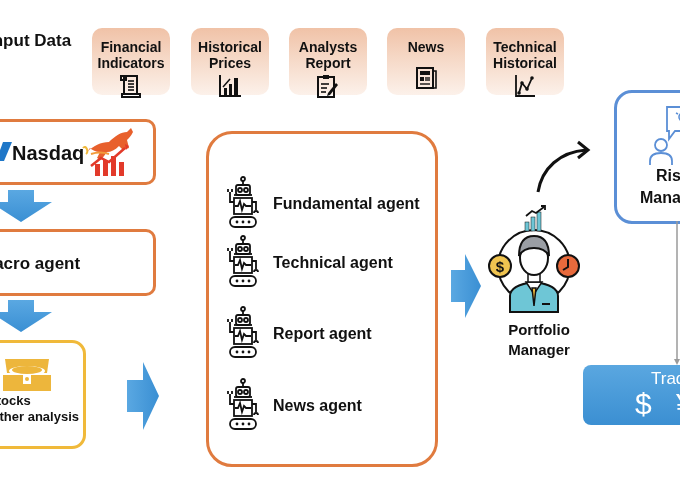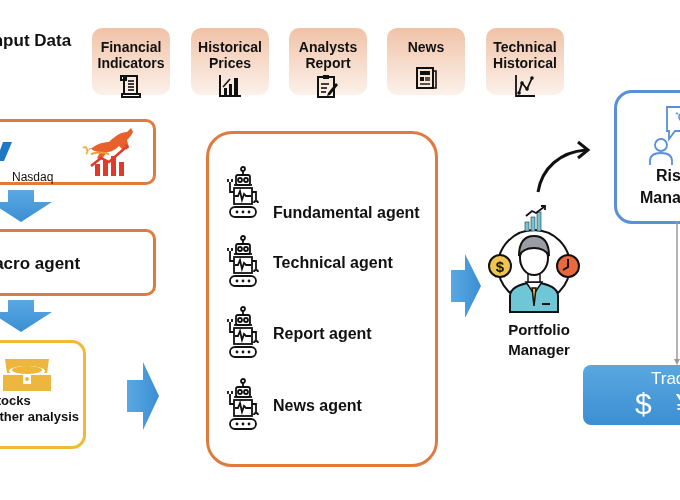--- a/index.html
+++ b/index.html
@@ -86,21 +86,21 @@
     <circle cx="10" cy="10" r="1.8" fill="#111"></circle>
     <circle cx="15" cy="16" r="1.8" fill="#111"></circle>
     <circle cx="20" cy="5" r="1.8" fill="#111"></circle>
   </svg>
 </div>
 
 <div class="abs obox" style="left:-20px; top:119px; width:170px; height:60px;">
   <svg class="abs" style="left:12px; top:18px;" width="18" height="22" viewBox="0 0 18 22">
     <path d="M8 2h9L9 21H1z" fill="#1f77c8"></path>
   </svg>
-  <span class="abs" style="left:29px; top:20px; font-size:12px; font-weight:normal;margin-top:28px;">Nasdaq</span>
+  <span class="abs" style="left:29px; top:20px; font-size:20px; font-weight:bold;">Nasdaq</span>
   <svg class="abs" style="left:98px; top:4px;" width="56" height="52" viewBox="0 0 56 52">
     <path d="M2 22c3-4 6 4 3 6" fill="none" stroke="#f0b93a" stroke-width="2"></path>
     <path d="M6 26c6-6 14-10 22-10 6-6 12-10 18-10l4-4 2 4c-2 4-4 6-6 8l2 8-6 2-4-4c-4 4-8 6-12 6l-6 8-4-2 3-6c-4 0-8-2-10-4z" fill="#e8602c"></path>
     <path d="M10 28c6-2 12-2 18 0" fill="none" stroke="#f29b3b" stroke-width="2"></path>
     <rect x="14" y="38" width="5" height="12" fill="#e23a2a"></rect>
     <rect x="22" y="34" width="5" height="16" fill="#e23a2a"></rect>
     <rect x="30" y="30" width="5" height="20" fill="#e23a2a"></rect>
     <rect x="38" y="36" width="5" height="14" fill="#e23a2a"></rect>
     <polyline points="10,40 20,32 28,36 44,22" fill="none" stroke="#e23a2a" stroke-width="2.5"></polyline>
     <path d="M44 18l4 2-3 4z" fill="#e23a2a"></path>
@@ -142,21 +142,21 @@
   <defs>
       <linearGradient id="gr" x1="0" y1="0" x2="1" y2="0">
         <stop offset="0" stop-color="#5aa8e2"></stop>
         <stop offset="1" stop-color="#3a8fd3"></stop>
       </linearGradient>
     </defs>
   <path d="M0 18h16V0l16 34-16 34V50H0z" fill="url(#gr)"></path>
 </svg>
 
 <div class="abs agents-box">
-  <div class="agent-row" style="top:28px;align-items:flex-end;">
+  <div class="agent-row" style="top:40px;">
     <svg width="40" height="56" viewBox="0 0 40 56">
       <g fill="none" stroke="#111" stroke-width="1.8">
         <circle cx="18" cy="3" r="2"></circle>
           <line x1="18" y1="5" x2="18" y2="9"></line>
         <rect x="11" y="9" width="14" height="10" rx="2"></rect>
         <circle cx="15" cy="14" r="2"></circle>
           <circle cx="21" cy="14" r="2"></circle>
         <line x1="9" y1="19" x2="27" y2="19"></line>
         <rect x="9" y="22" width="18" height="16"></rect>
         <polyline points="10,30 13,30 15,25 17,34 19,28 21,30 26,30"></polyline>

